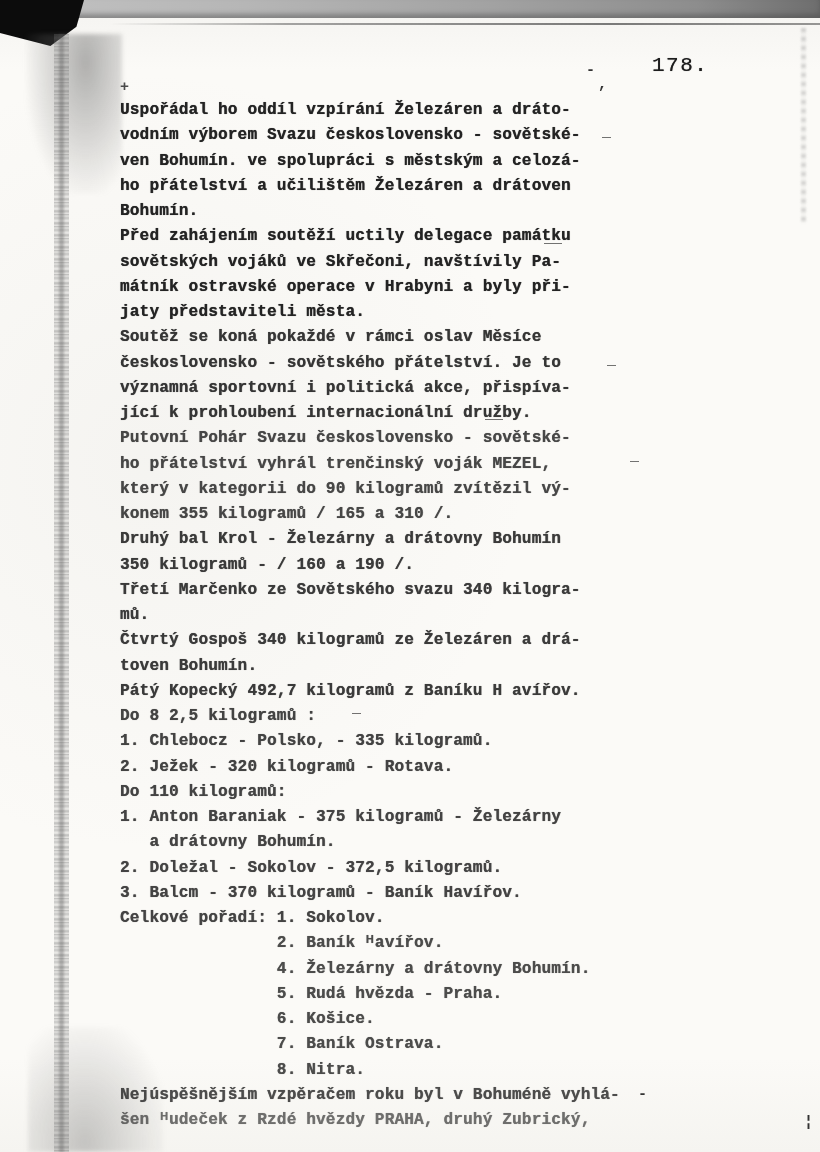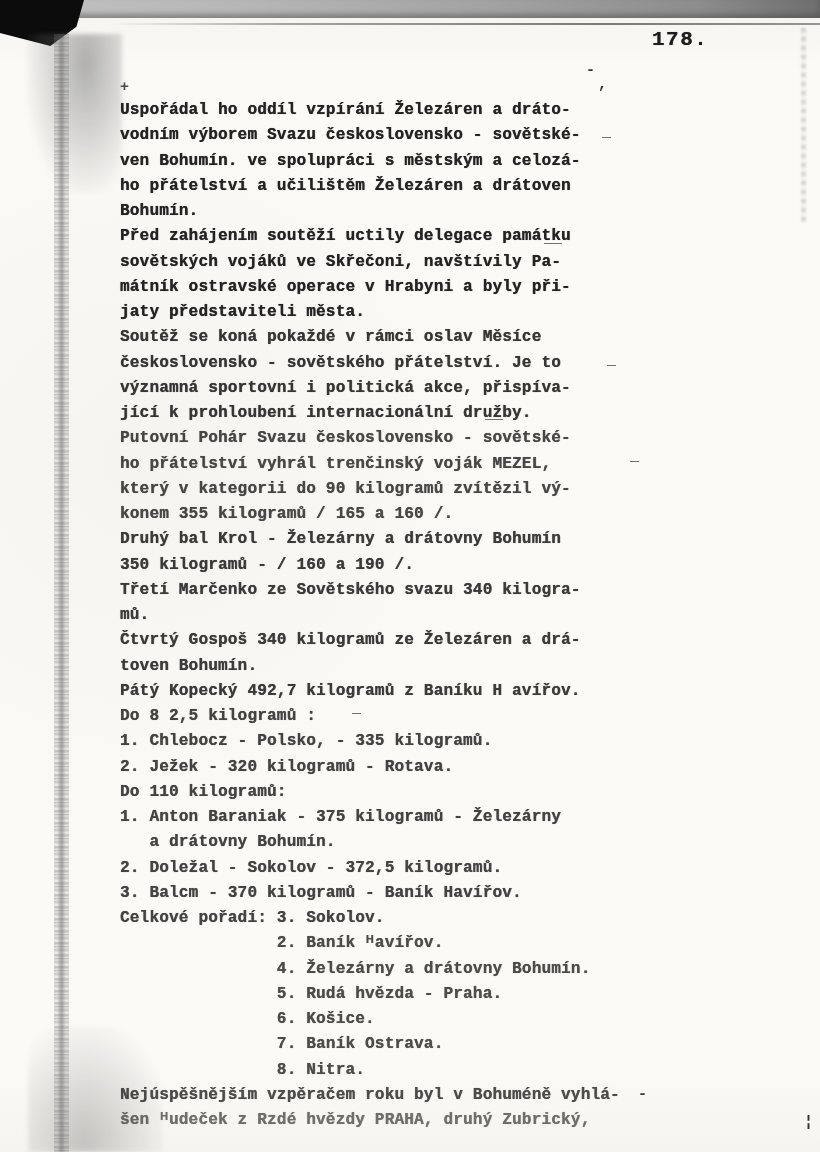--- a/index.html
+++ b/index.html
@@ -51,22 +51,22 @@
     background:radial-gradient(ellipse at 42% 92%,rgba(105,105,105,.35),rgba(145,145,145,.15) 55%,transparent 80%);
     filter:blur(2px);
   }
   .right-line{
     position:absolute;right:14px;top:28px;width:5px;height:195px;
     background:repeating-linear-gradient(180deg,rgba(125,125,125,.35) 0 4px,rgba(165,165,165,.12) 4px 9px);
     filter:blur(1px);opacity:.85;
   }
   
   .page-number{
-    position:absolute;left:652px;top:28px;
-    font-size:21px;font-weight:bold;letter-spacing:1.5px;color:#1d1d1d;
+    position:absolute;left:652px;top:54px;
+    font-size:21px;font-weight:normal;letter-spacing:1.5px;color:#1d1d1d;
     text-shadow:0 0 .7px rgba(25,25,25,.8);
   }
   .plus-mark{
     position:absolute;left:120px;top:79px;
     font-size:15px;color:#4a4a4a;font-weight:bold;
   }
   .text-block{
     position:absolute;left:120px;top:98px;right:20px;
     filter:blur(.25px);
   }
@@ -115,37 +115,37 @@
       <div class="line">sovětských vojáků ve Skřečoni, navštívily Pa-</div>
       <div class="line">mátník ostravské operace v Hrabyni a byly při-</div>
       <div class="line">jaty představiteli města.</div>
       <div class="line">Soutěž se koná pokaždé v rámci oslav Měsíce</div>
       <div class="line">československo - sovětského přátelství. Je to</div>
       <div class="line">významná sportovní i politická akce, přispíva-</div>
       <div class="line">jící k prohloubení internacionální družby.</div>
       <div class="line">Putovní Pohár Svazu československo - sovětské-</div>
       <div class="line">ho přátelství vyhrál trenčinský voják MEZEL,</div>
       <div class="line">který v kategorii do 90 kilogramů zvítězil vý-</div>
-      <div class="line">konem 355 kilogramů / 165 a 160 /.</div>
+      <div class="line">konem 355 kilogramů / 165 a 310 /.</div>
       <div class="line">Druhý bal Krol - Železárny a drátovny Bohumín</div>
       <div class="line">350 kilogramů - / 160 a 190 /.</div>
       <div class="line">Třetí Marčenko ze Sovětského svazu 340 kilogra-</div>
       <div class="line">mů.</div>
       <div class="line">Čtvrtý Gospoš 340 kilogramů ze Železáren a drá-</div>
       <div class="line">toven Bohumín.</div>
       <div class="line">Pátý Kopecký 492,7 kilogramů z Baníku H avířov.</div>
       <div class="line">Do 8 2,5 kilogramů :</div>
       <div class="line">1. Chlebocz - Polsko, - 335 kilogramů.</div>
       <div class="line">2. Ježek - 320 kilogramů - Rotava.</div>
       <div class="line">Do 110 kilogramů:</div>
       <div class="line">1. Anton Baraniak - 375 kilogramů - Železárny</div>
       <div class="line">   a drátovny Bohumín.</div>
       <div class="line">2. Doležal - Sokolov - 372,5 kilogramů.</div>
       <div class="line">3. Balcm - 370 kilogramů - Baník Havířov.</div>
-      <div class="line">Celkové pořadí: 3. Sokolov.</div>
+      <div class="line">Celkové pořadí: 1. Sokolov.</div>
       <div class="line">                2. Baník ᴴavířov.</div>
       <div class="line">                4. Železárny a drátovny Bohumín.</div>
       <div class="line">                5. Rudá hvězda - Praha.</div>
       <div class="line">                6. Košice.</div>
       <div class="line">                7. Baník Ostrava.</div>
       <div class="line">                8. Nitra.</div>
       <div class="line">Nejúspěšnějším vzpěračem roku byl v Bohuméně vyhlá-</div>
       <div class="line">šen ᴴudeček z Rzdé hvězdy PRAHA, druhý Zubrický,</div>
     </div>
 

